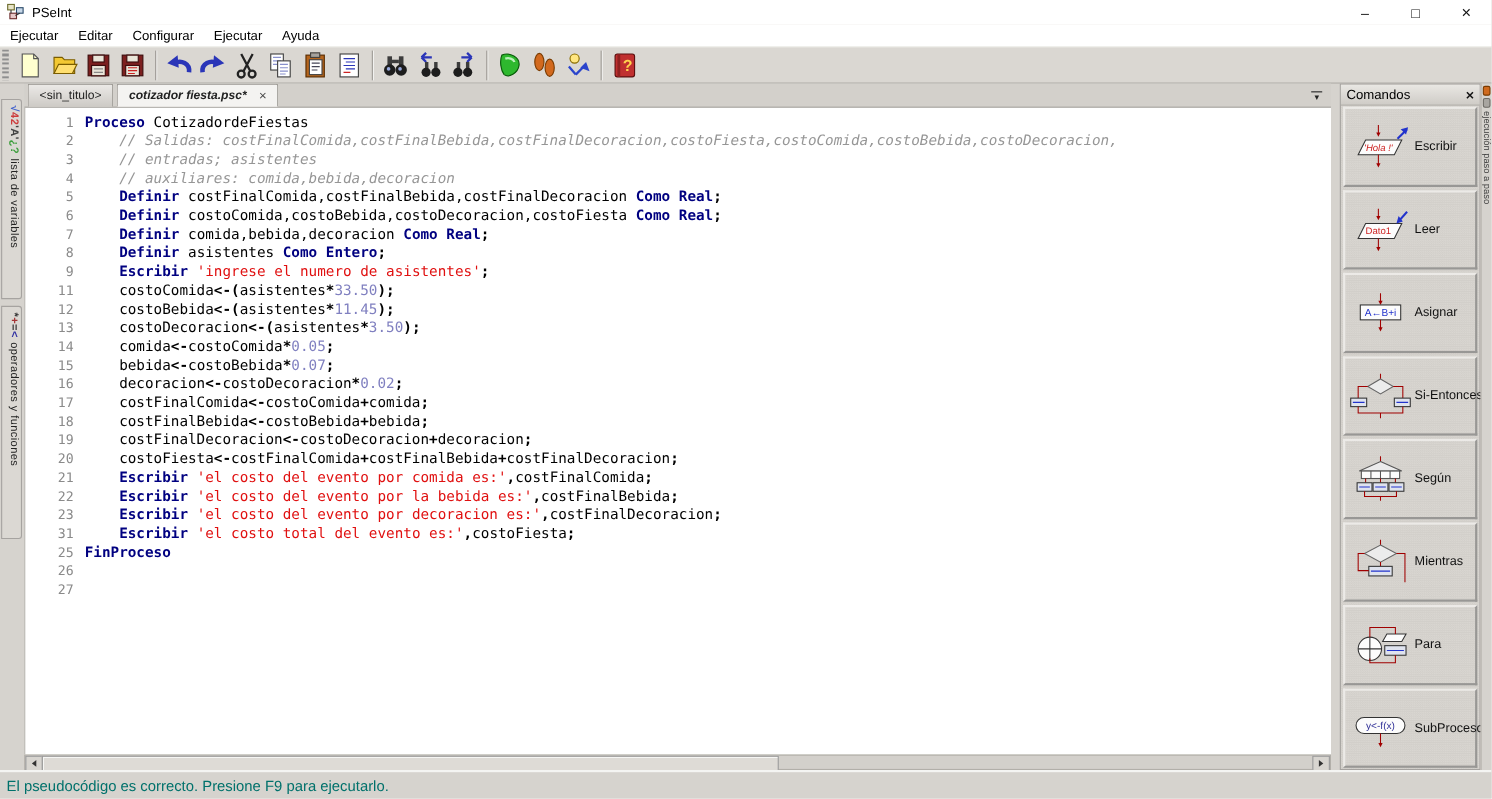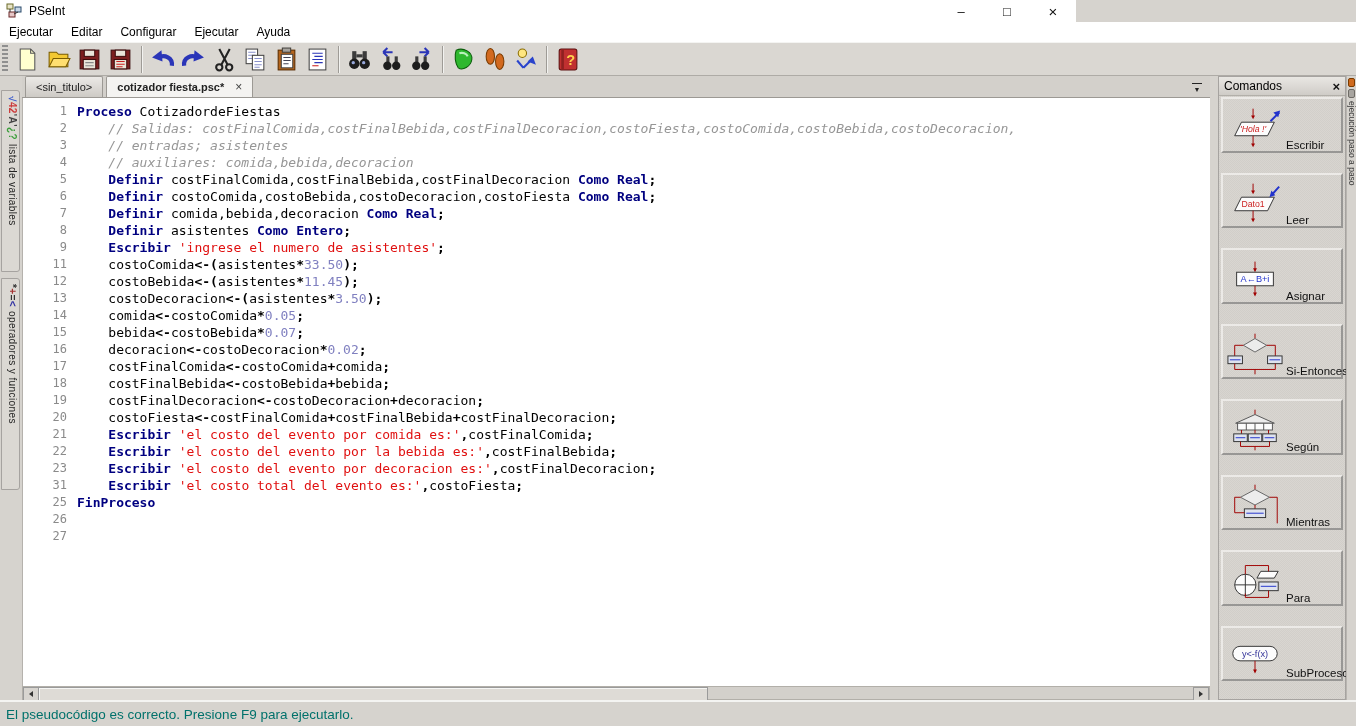--- a/index.html
+++ b/index.html
@@ -1,20 +1,20 @@
 <!DOCTYPE html>
 <html><head>
 <meta charset="utf-8">
 <style>
   html,body{margin:0;padding:0;}
   body{width:1356px;height:726px;position:relative;overflow:hidden;
        background:#d6d3ce;font-family:"Liberation Sans",sans-serif;color:#000;}
 
   
-  .titlebar{position:absolute;left:0;top:0;width:1076px;height:22px;background:#ffffff;
+  .titlebar{position:absolute;left:0;top:0;width:1356px;height:22px;background:#ffffff;
             display:flex;align-items:center;}
   .app-icon{width:16px;height:16px;margin:0 7px 0 6px;flex:none;}
   .title-text{font-size:12px;}
   .win-controls{margin-left:auto;display:flex;height:22px;}
   .win-btn{width:46px;display:flex;align-items:center;justify-content:center;
            font-size:13px;color:#111;}
   .win-btn.close{font-size:15px;}
 
   
   .menubar{position:absolute;left:0;top:22px;width:1356px;height:20px;background:#ffffff;
@@ -31,21 +31,21 @@
   .tb-btn{width:31px;height:29px;display:flex;align-items:center;justify-content:center;flex:none;}
   .tb-btn svg{width:25px;height:25px;}
   .tb-sep{width:1px;height:27px;background:#9e9b96;box-shadow:1px 0 0 #f2f2f0;margin:0 5px;flex:none;}
 
   
   .tabbar{position:absolute;left:22px;top:76px;width:1188px;height:22px;background:#d3d0cb;
           border-bottom:1px solid #9c9994;display:flex;align-items:flex-end;box-sizing:border-box;}
   .tab{height:20px;display:flex;align-items:center;padding:0 10px;font-size:11px;
        border:1px solid #9c9994;border-bottom:none;border-radius:2px 2px 0 0;
        background:linear-gradient(#ebe9e6,#cdcac5);margin-left:3px;color:#222;white-space:nowrap;}
-  .tab.active{background:#f4f3f1;font-weight:bold;}
+  .tab.active{background:#f4f3f1;font-weight:bold;font-style:italic;}
   .tab-close{margin-left:11px;font-weight:normal;font-size:12px;color:#444;}
   .tab-dropdown{margin-left:auto;margin-right:6px;margin-bottom:4px;width:14px;
                 text-align:center;color:#222;font-size:7px;line-height:7px;}
   .tab-dropdown .bar{display:block;height:1px;background:#222;margin:0 2px 2px 2px;}
 
   
   .left-rail{position:absolute;left:0;top:76px;width:22px;bottom:26px;background:#d6d3ce;}
   .vtab{position:absolute;left:1px;width:19px;box-sizing:border-box;
         writing-mode:vertical-rl;font-size:10px;letter-spacing:.4px;color:#222;
         background:#dbd8d3;border:1px solid #a6a3a0;border-radius:0 3px 3px 0;
@@ -83,23 +83,23 @@
             border:1px solid #9a9a9a;box-shadow:inset 1px 1px 0 #f6f6f4;}
 
   
   .comandos{position:absolute;left:1218px;top:76px;width:128px;bottom:26px;
             background:conic-gradient(#d8d5d0 25%,#d1cec9 0 50%,#d8d5d0 0 75%,#d1cec9 0);
             background-size:2px 2px;border:1px solid #a6a3a0;box-sizing:border-box;}
   .cmd-header{height:18px;display:flex;align-items:center;padding:0 5px;font-size:12px;
               background:linear-gradient(#e9e7e3,#cfccc7);border-bottom:1px solid #b2afa9;gap:40px;}
   .cmd-close{margin-left:auto;font-size:13px;font-weight:bold;color:#111;}
   .cmd-list{position:absolute;left:0;right:0;top:18px;bottom:0;display:flex;flex-direction:column;}
-  .cmd-btn{flex:1;margin:2px 2px 18px 2px;border:2px outset #eceae7;
+  .cmd-btn{flex:1;margin:2px 2px 1px 2px;border:2px outset #eceae7;
            background:conic-gradient(#d9d6d1 25%,#d2cfca 0 50%,#d9d6d1 0 75%,#d2cfca 0);
-           background-size:2px 2px;display:flex;align-items:flex-end;padding:0 3px;box-sizing:border-box;}
+           background-size:2px 2px;display:flex;align-items:center;padding:0 3px;box-sizing:border-box;}
   .cmd-btn svg{width:58px;height:46px;flex:none;}
   .cmd-label{font-size:11.5px;color:#111;margin-left:2px;white-space:nowrap;}
 
   
   .right-rail{position:absolute;right:0;top:76px;width:10px;bottom:26px;background:#d6d3ce;
               border-left:1px solid #b8b5b0;box-sizing:border-box;}
   .rr-icon{width:7px;height:9px;margin:2px auto 1px auto;border-radius:2px;}
   .rr-icon.orange{background:#cf6a1e;border:1px solid #7a3b00;box-sizing:border-box;}
   .rr-icon.gray{background:#a8a5a0;border:1px solid #6e6b66;box-sizing:border-box;}
   .rr-label{writing-mode:vertical-rl;font-size:8.5px;color:#3a3a3a;margin:3px auto 0 auto;

